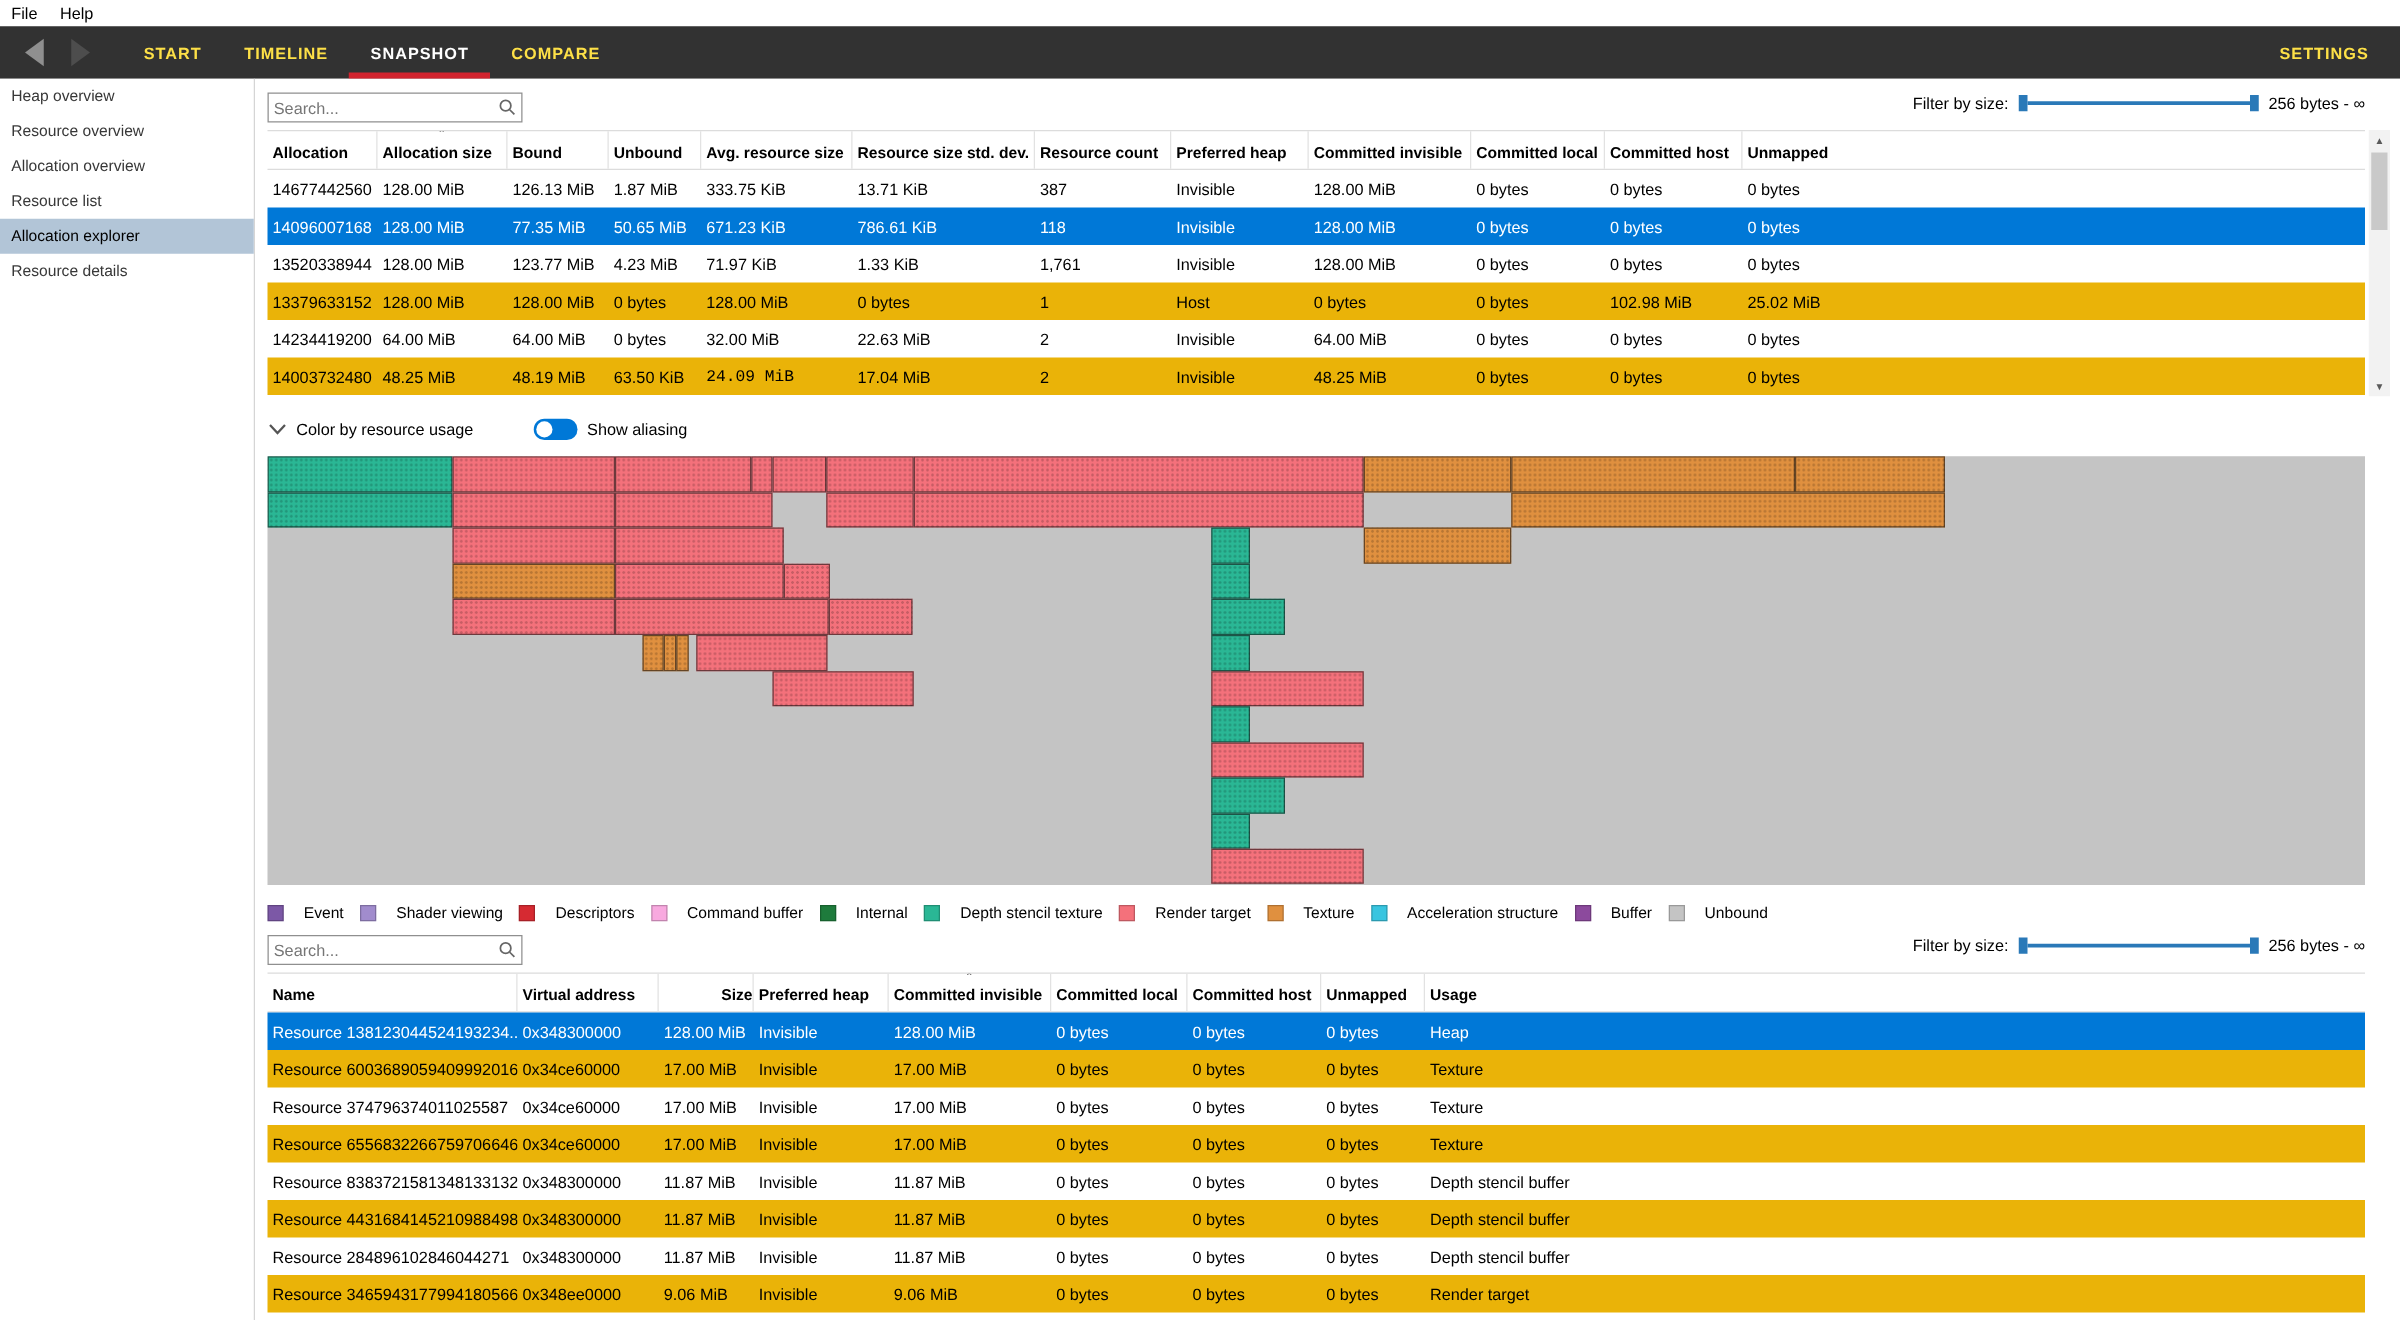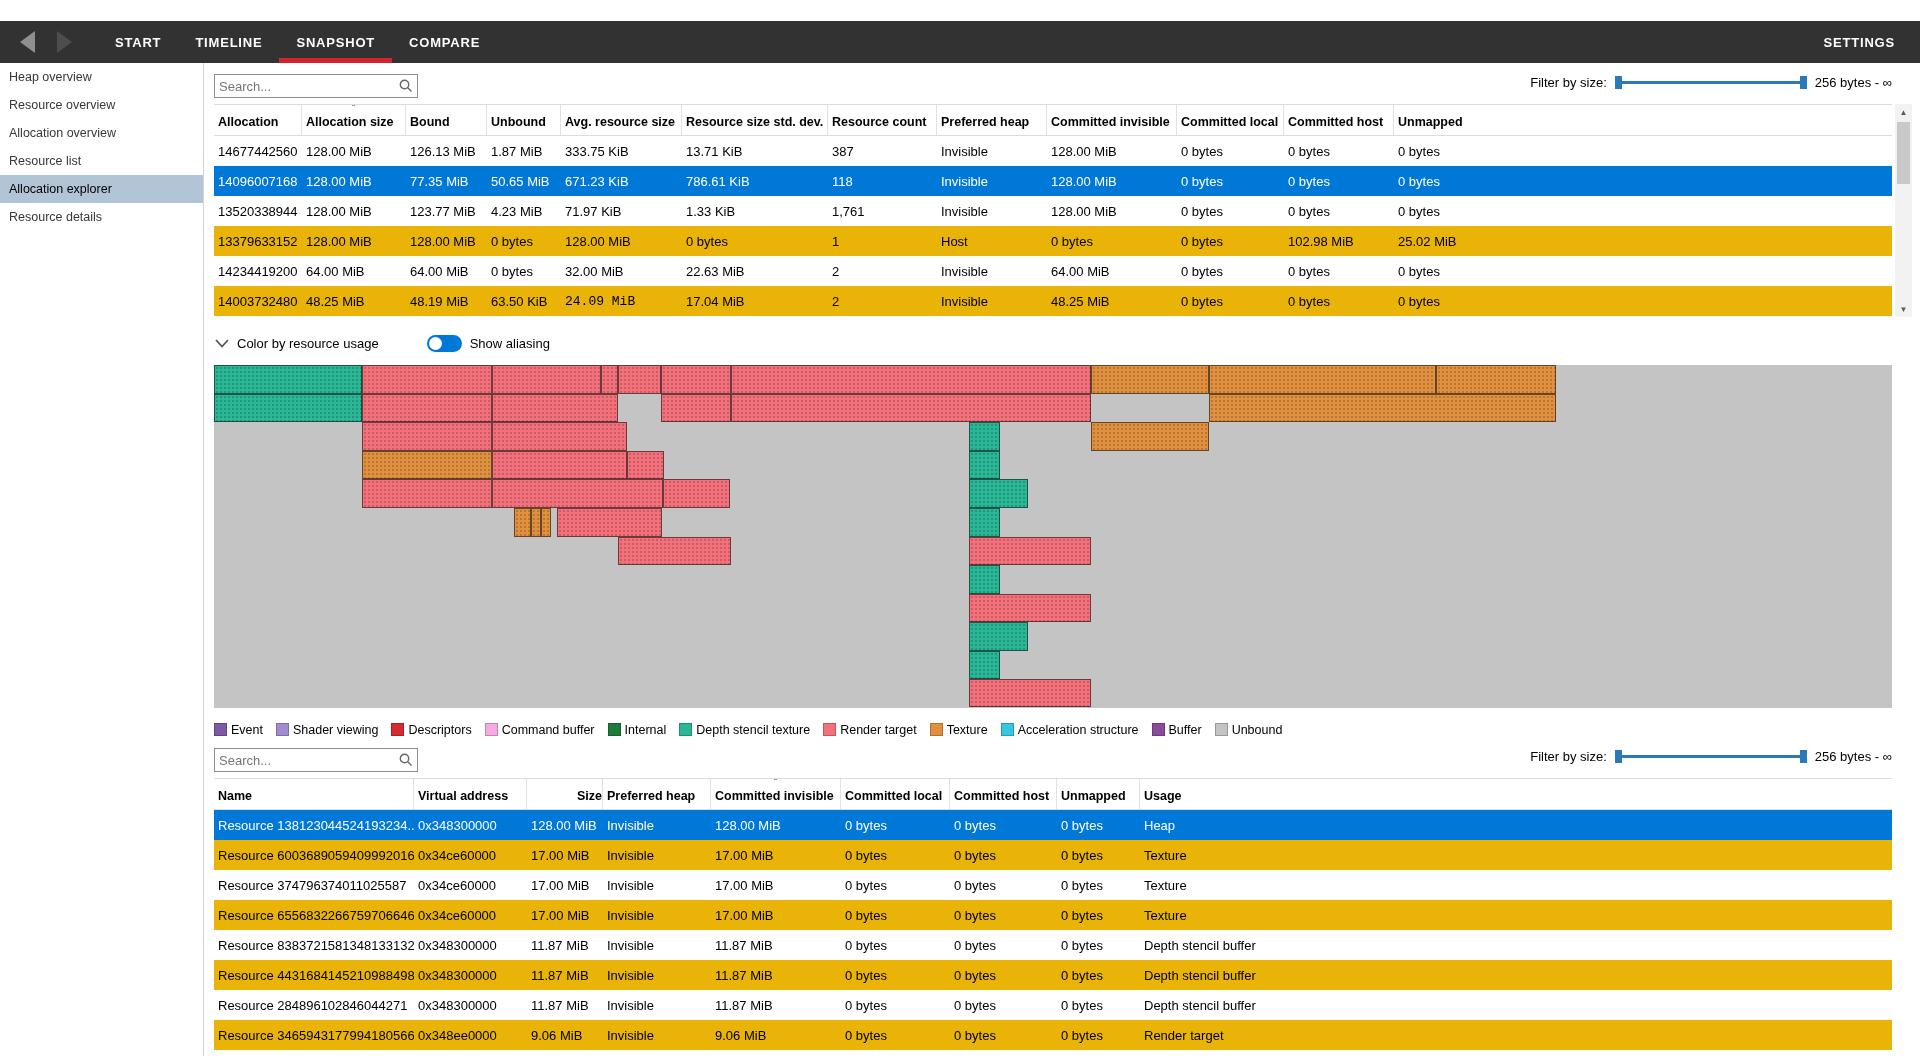--- a/index.html
+++ b/index.html
@@ -7,21 +7,21 @@
   .root{position:relative;width:1920px;height:1056px;background:#fff;overflow:hidden}
 
   
   .menubar{position:absolute;left:0;top:0;width:100%;height:21px;background:#fff;display:flex;align-items:center;font-size:13px}
   .menu-item{padding:0 9px;height:100%;display:flex;align-items:center}
 
   
   .navbar{position:absolute;left:0;top:21px;width:100%;height:42px;background:#323232;display:flex;align-items:stretch}
   .nav-arrows{display:flex;align-items:center;gap:16px;padding:0 22px 0 16px}
   .nav-tabs{display:flex;align-items:stretch}
-  .tab{display:flex;align-items:center;padding:0 17px;font-size:13px;font-weight:bold;letter-spacing:.8px;color:#ffffff;position:relative;white-space:nowrap}
+  .tab{display:flex;align-items:center;padding:0 17px;font-size:13px;font-weight:bold;letter-spacing:.8px;color:#fde047;position:relative;white-space:nowrap}
   .tab.active{color:#fff}
   .tab.active::after{content:"";position:absolute;left:0;right:0;bottom:0;height:5px;background:var(--accent-red,#d2232e)}
   .tab.settings{margin-left:auto;margin-right:8px}
 
   
   .sidebar{position:absolute;left:0;top:63px;width:203px;bottom:0;background:#fff;border-right:1px solid #d5d5d5;font-size:12.5px}
   .side-item{height:28px;display:flex;align-items:center;padding-left:9px;color:#383838}
   .side-item.selected{background:#b2c5d7;color:#000}
   .side-status{position:absolute;left:0;bottom:0;width:100%;height:48px;border-top:1px solid #c9c9c9;background:#fff;font-size:12px;padding:6px 4px 0 4px;box-sizing:border-box}
   .side-status-line2{display:flex;align-items:center;gap:4px;margin-top:3px}
@@ -52,33 +52,37 @@
   .mapbar{position:absolute;left:10px;top:267px;height:26px;display:flex;align-items:center;font-size:13px}
   .toggle{width:35px;height:17px;border-radius:9px;background:var(--toggle,#0078d7);position:relative;margin-right:8px;flex:none}
   .toggle .knob{position:absolute;left:2px;top:2px;width:13px;height:13px;border-radius:50%;background:#fff}
 
   
   .memmap{position:absolute;left:10px;top:302px;width:1678px;height:343px;background:var(--map-bg,#c4c4c4);overflow:hidden}
   .mblock{position:absolute;border:1px solid rgba(20,20,20,.6);box-sizing:border-box;background-image:radial-gradient(rgba(0,0,0,.18) 1px,rgba(0,0,0,0) 1.2px);background-size:4px 4px}
 
   
   .legend{position:absolute;left:10px;top:656px;height:22px;display:flex;align-items:center;gap:13px;font-size:12.5px;white-space:nowrap}
-  .legend-item{display:flex;align-items:flex-start;gap:4px}
+  .legend-item{display:flex;align-items:center;gap:16px}
   .legend-swatch{width:13px;height:13px;display:inline-block;border:1px solid rgba(0,0,0,.22);box-sizing:border-box}
 
   
   .vscroll{position:absolute;width:17px;background:#f2f2f2}
   .vscroll .arrow{position:absolute;left:0;width:17px;height:16px;display:flex;align-items:center;justify-content:center;font-size:8px;color:#5a5a5a}
   .vscroll .thumbbar{position:absolute;left:2px;width:13px;background:#c9c9c9}
 </style>
 </head>
 <body>
 
 <div class="root">
 
+  <div class="menubar">
+    <div class="menu-item">File</div>
+    <div class="menu-item">Help</div>
+  </div>
 
   <div class="navbar">
     <div class="nav-arrows">
       <svg width="22" height="26" viewBox="0 0 22 26">
           <polygon points="19,2 4,13 19,24" fill="#8f8f8f"></polygon>
         </svg>
       <svg width="22" height="26" viewBox="0 0 22 26">
           <polygon points="3,2 18,13 3,24" fill="#4d4d4d"></polygon>
         </svg>
     </div>

